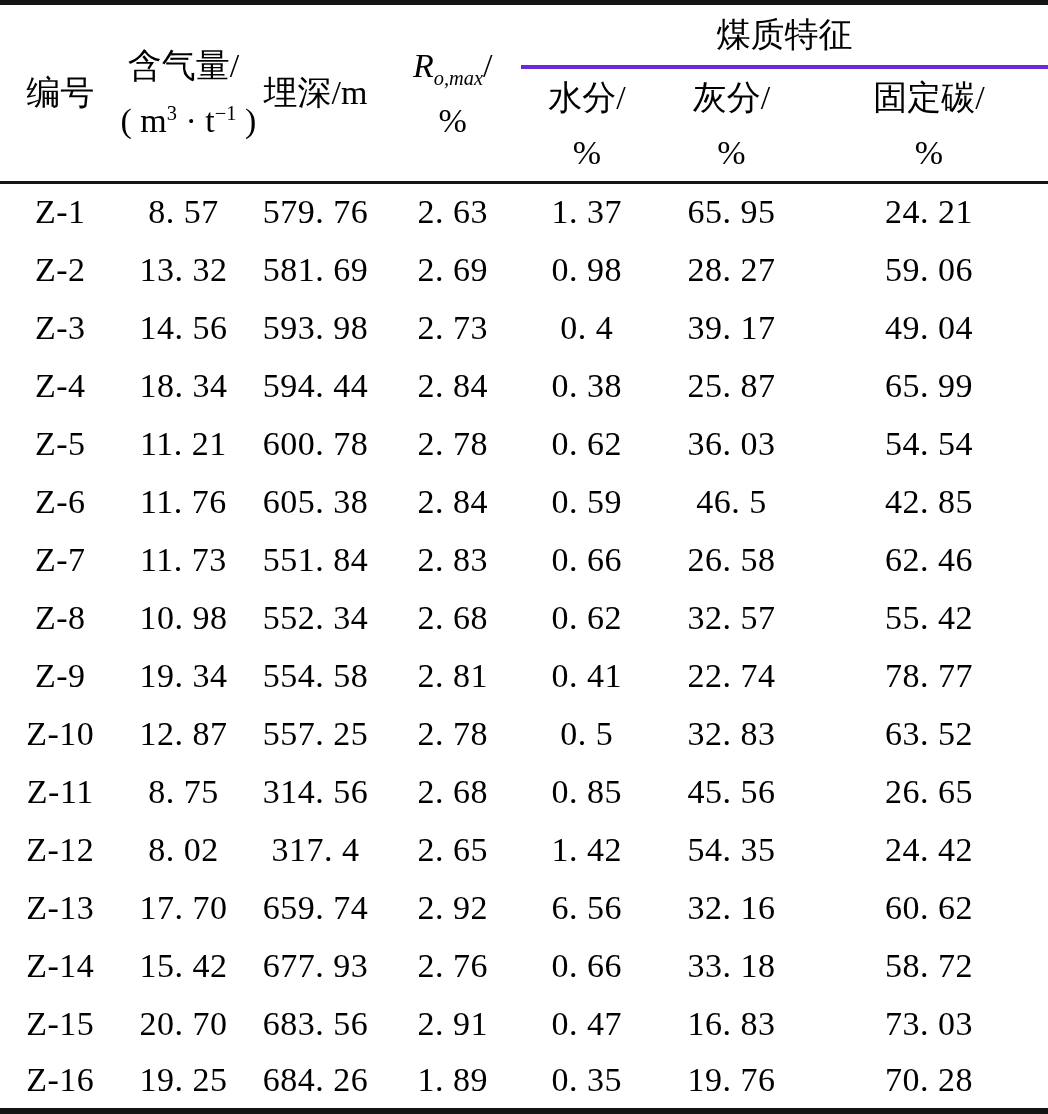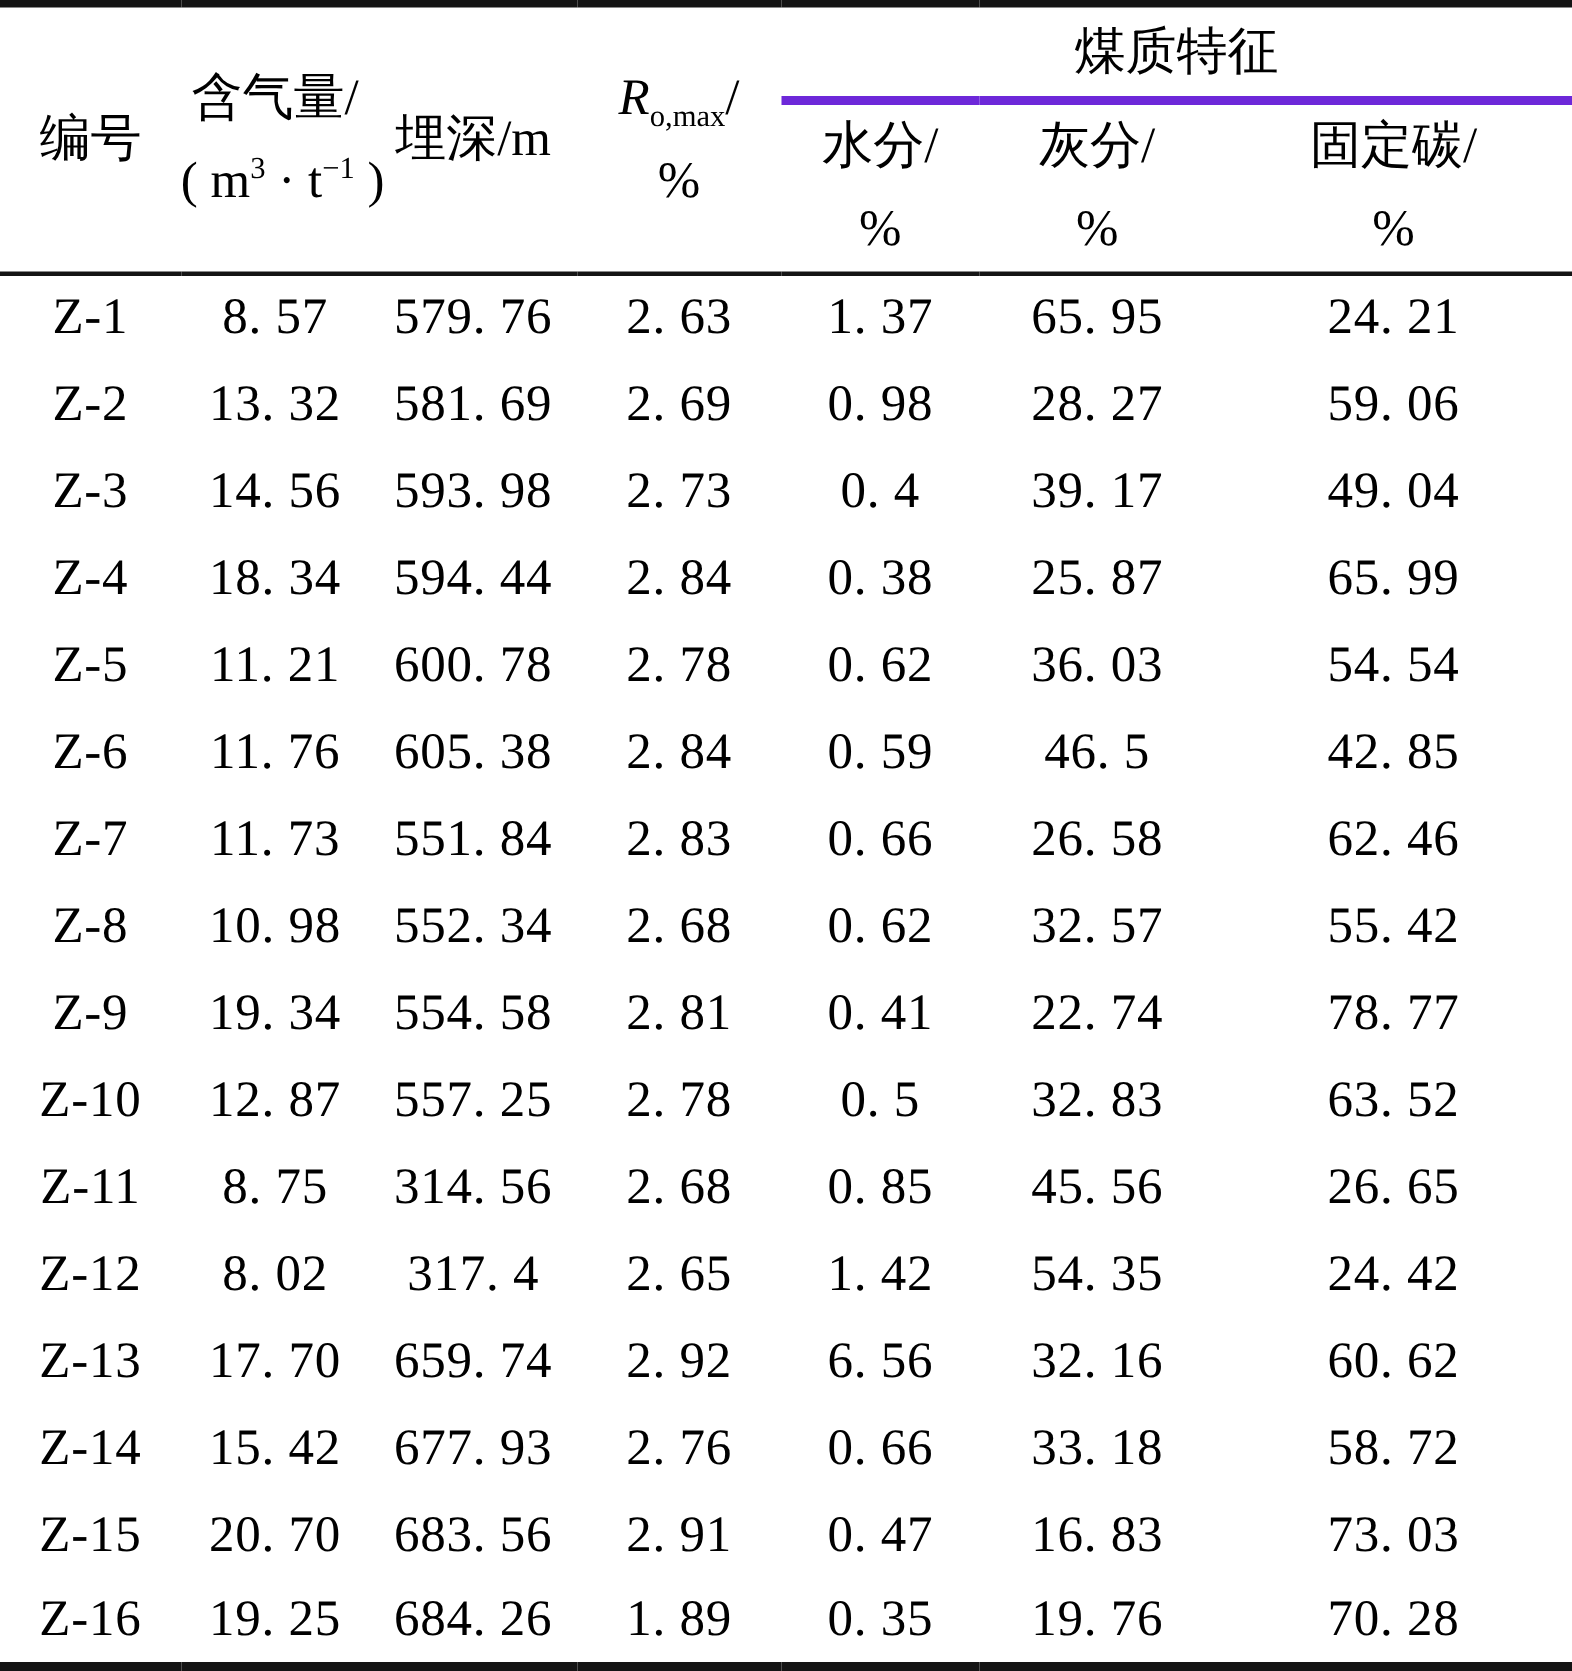--- a/index.html
+++ b/index.html
@@ -28,24 +28,24 @@
     font-weight: normal;
     font-size: 34px;
     white-space: nowrap;
     overflow: visible;
   }
   thead tr.group-row { height: 64px; }
   thead tr.sub-row   { height: 116px; font-family: Liberation Serif, serif; }
   
   thead th { border-bottom: 3px solid #141414; }
   
-  thead th.group-cell { border-bottom: 6px solid #6d28d9; }
+  thead th.group-cell { border-bottom: 4px solid #6d28d9; }
   thead th .line { display: block; line-height: 1.62; }
   sup { font-size: 0.60em; vertical-align: super; line-height: 0; }
-  sub { font-size: 0.60em; vertical-align: sub; line-height: 0; }
+  sub { font-size: 0.60em; vertical-align: sub; line-height: 0; font-style: italic; }
   .it { font-style: italic; }
   tbody tr { height: 57px; }
   tbody td { letter-spacing: 0.5px; }
 </style>
 </head>
 <body>
 
 <div class="page">
   <table class="data-table">
     <colgroup>

